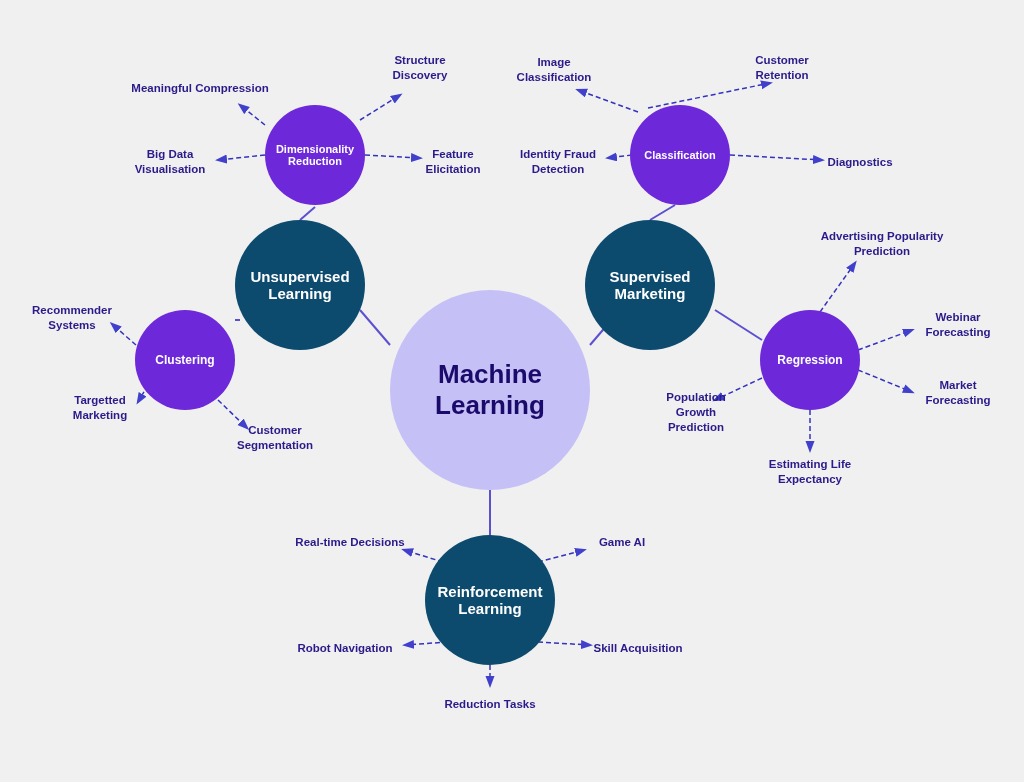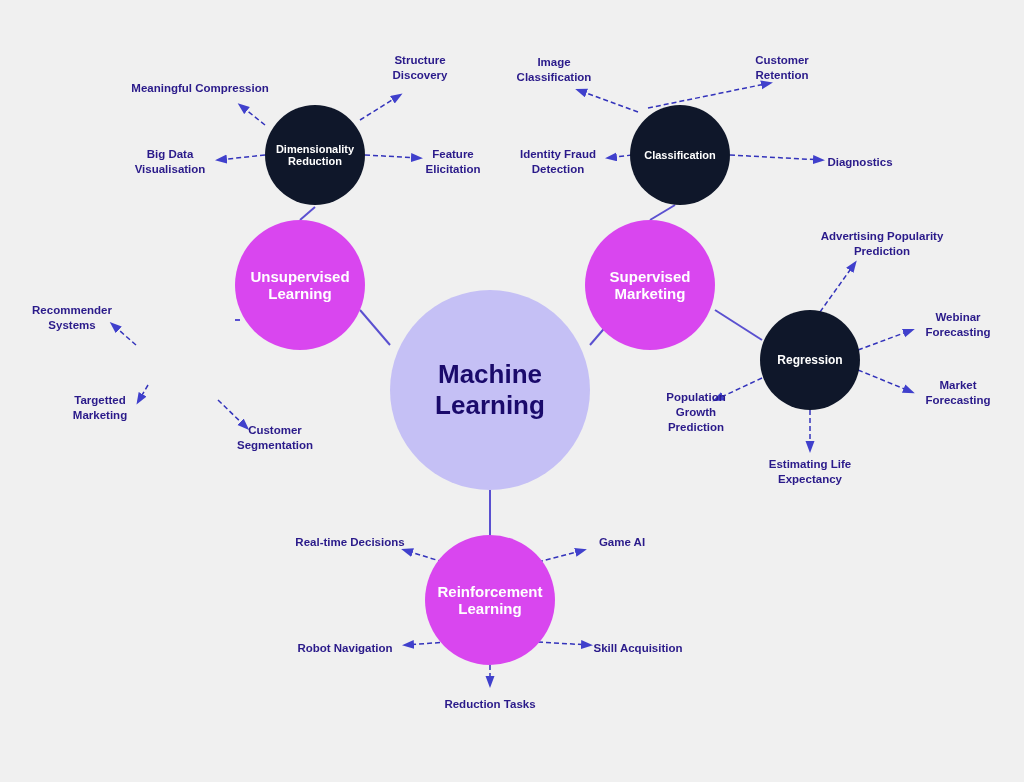--- a/index.html
+++ b/index.html
@@ -40,28 +40,28 @@
       height: 200px;
       background: #c5c0f5;
       color: #1a0a6b;
       font-size: 24px;
       font-weight: 900;
       z-index: 10;
     }
     .circle-large {
       width: 130px;
       height: 130px;
-      background: #d946ef;
+      background: #0c4a6e;
       font-size: 15px;
       z-index: 8;
     }
     .circle-medium {
       width: 100px;
       height: 100px;
-      background: #0f172a;
+      background: #6d28d9;
       font-size: 12px;
       z-index: 8;
     }
     .label {
       position: absolute;
       font-size: 11.5px;
       color: #2a1a8a;
       font-weight: 600;
       text-align: center;
       line-height: 1.3;
@@ -158,20 +158,23 @@
   <div class="circle circle-large" style="left:490px; top:600px;">
     <span style="white-space:pre-line;">Reinforcement
 Learning</span>
   </div>
 
   <div class="circle circle-medium" style="left:315px; top:155px;">
     <span style="white-space:pre-line; font-size:11px;">Dimensionality
 Reduction</span>
   </div>
 
+  <div class="circle circle-medium" style="left:185px; top:360px;">
+    <span style="font-size:12px;">Clustering</span>
+  </div>
 
   <div class="circle circle-medium" style="left:680px; top:155px;">
     <span style="font-size:11px;">Classification</span>
   </div>
 
   <div class="circle circle-medium" style="left:810px; top:360px;justify-content:center;">
     <span style="font-size:12px;">Regression</span>
   </div>
 
   <div class="label" style="left:200px; top:88px;">Meaningful

